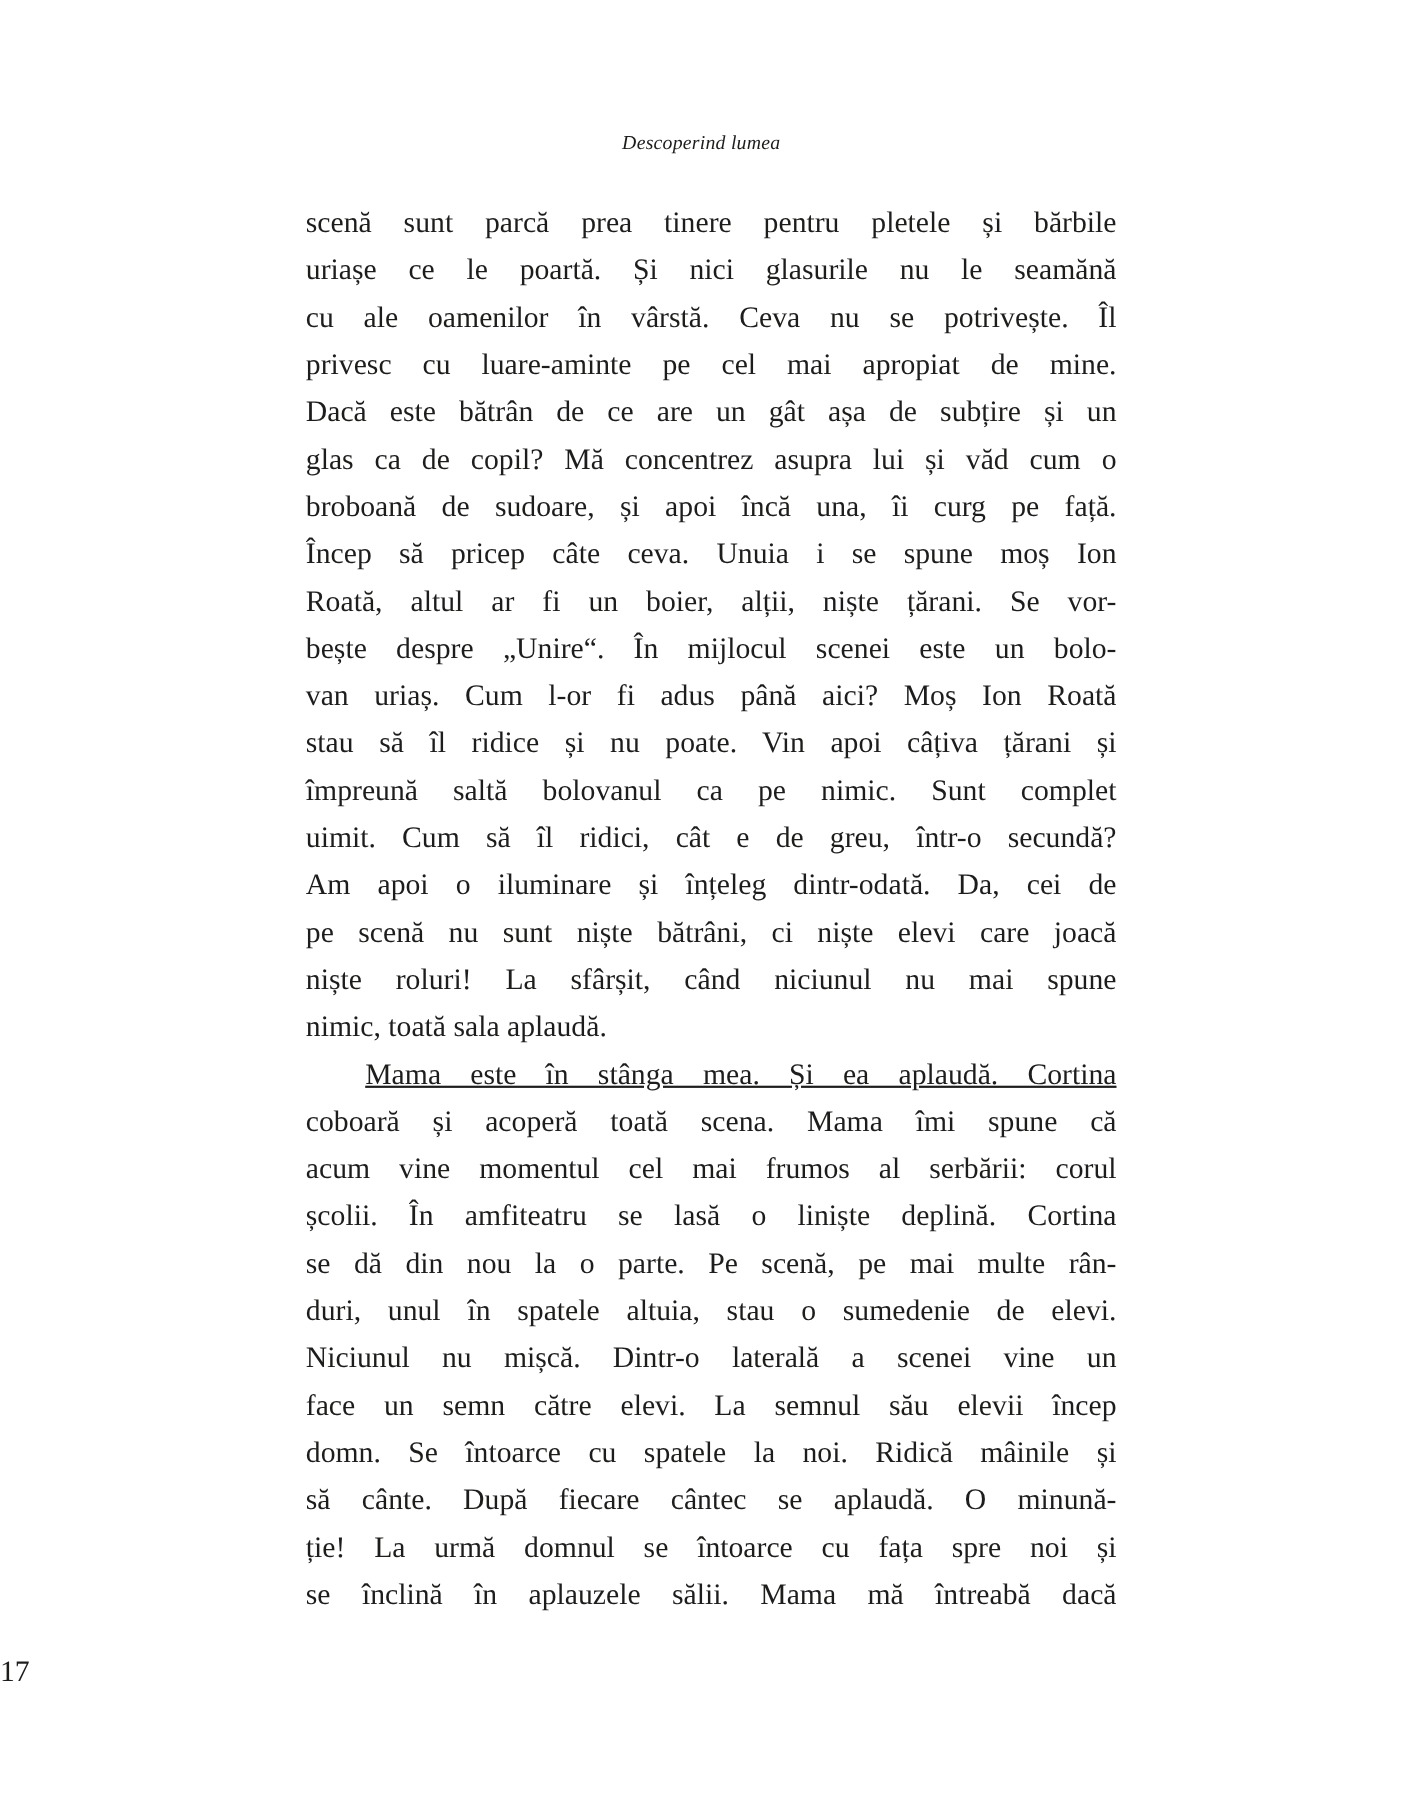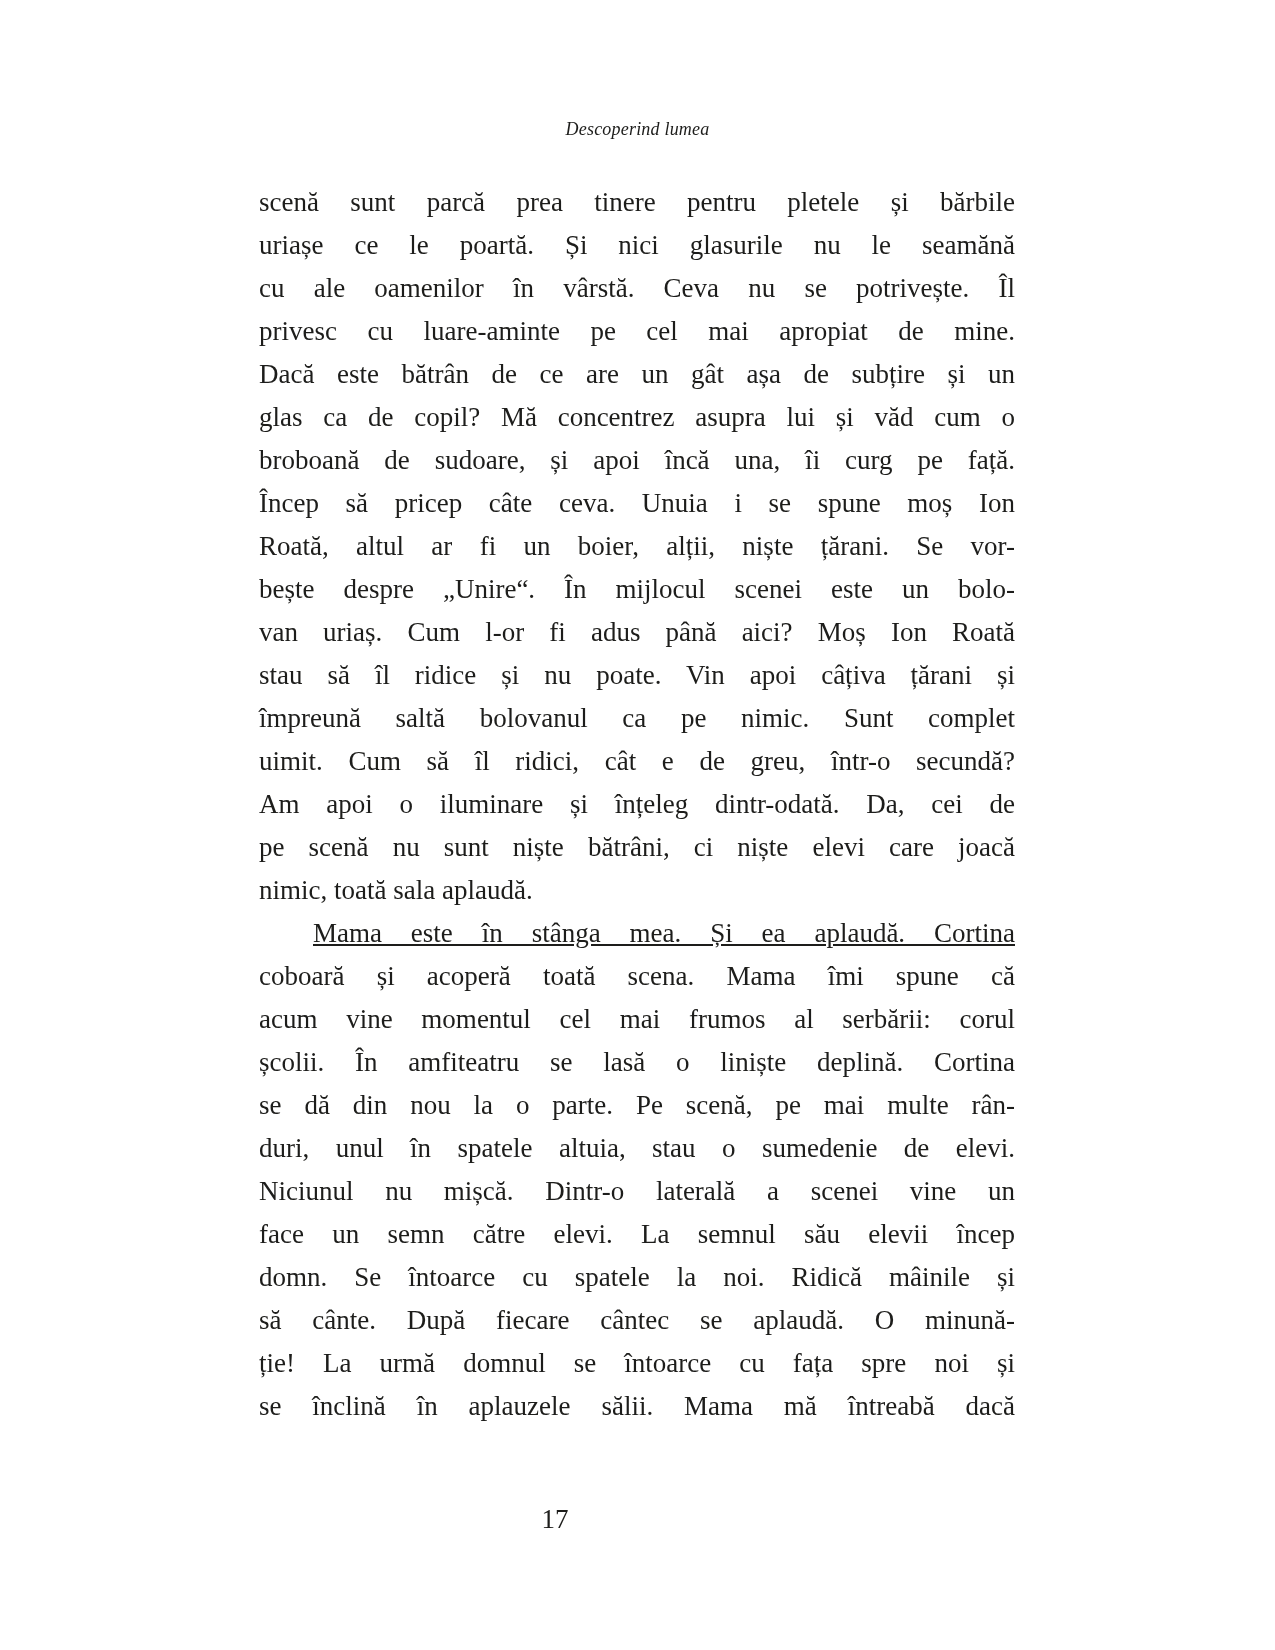--- a/index.html
+++ b/index.html
@@ -32,35 +32,35 @@
     left: 259px;
     width: 756px;
     font-size: 27px;
   }
   .line {
     height: 43px;
     line-height: 43px;
     text-align: justify;
     text-align-last: justify;
     white-space: normal;
+    margin-left: 19px;
   }
   .line.no-justify {
     text-align: left;
     text-align-last: left;
   }
   .line.indent {
     text-indent: 54px;
     text-decoration: underline;
   }
   .page-number {
     position: absolute;
     top: 1504px;
     left: 0;
     width: 1110px;
-    text-align: center;
     font-size: 27px;
     line-height: 30px;
   }
 </style>
 </head>
 <body style="background: rgb(255, 255, 255); color: rgb(29, 29, 27);">
 
 <div class="running-header">Descoperind lumea</div>
 
 <div class="text-block" id="text-block">
@@ -73,20 +73,21 @@
     <div class="line">broboană de sudoare, și apoi încă una, îi curg pe față.</div>
     <div class="line">Încep să pricep câte ceva. Unuia i se spune moș Ion</div>
     <div class="line">Roată, altul ar fi un boier, alții, niște țărani. Se vor-</div>
     <div class="line">bește despre „Unire“. În mijlocul scenei este un bolo-</div>
     <div class="line">van uriaș. Cum l-or fi adus până aici? Moș Ion Roată</div>
     <div class="line">stau să îl ridice și nu poate. Vin apoi câțiva țărani și</div>
     <div class="line">împreună saltă bolovanul ca pe nimic. Sunt complet</div>
     <div class="line">uimit. Cum să îl ridici, cât e de greu, într-o secundă?</div>
     <div class="line">Am apoi o iluminare și înțeleg dintr-odată. Da, cei de</div>
     <div class="line">pe scenă nu sunt niște bătrâni, ci niște elevi care joacă</div>
+    <div class="line">niște roluri! La sfârșit, când niciunul nu mai spune</div>
     <div class="line no-justify">nimic, toată sala aplaudă.</div>
     <div class="line indent">Mama este în stânga mea. Și ea aplaudă. Cortina</div>
     <div class="line">coboară și acoperă toată scena. Mama îmi spune că</div>
     <div class="line">acum vine momentul cel mai frumos al serbării: corul</div>
     <div class="line">școlii. În amfiteatru se lasă o liniște deplină. Cortina</div>
     <div class="line">se dă din nou la o parte. Pe scenă, pe mai multe rân-</div>
     <div class="line">duri, unul în spatele altuia, stau o sumedenie de elevi.</div>
     <div class="line">Niciunul nu mișcă. Dintr-o laterală a scenei vine un</div>
     <div class="line">face un semn către elevi. La semnul său elevii încep</div>
     <div class="line">domn. Se întoarce cu spatele la noi. Ridică mâinile și</div>

